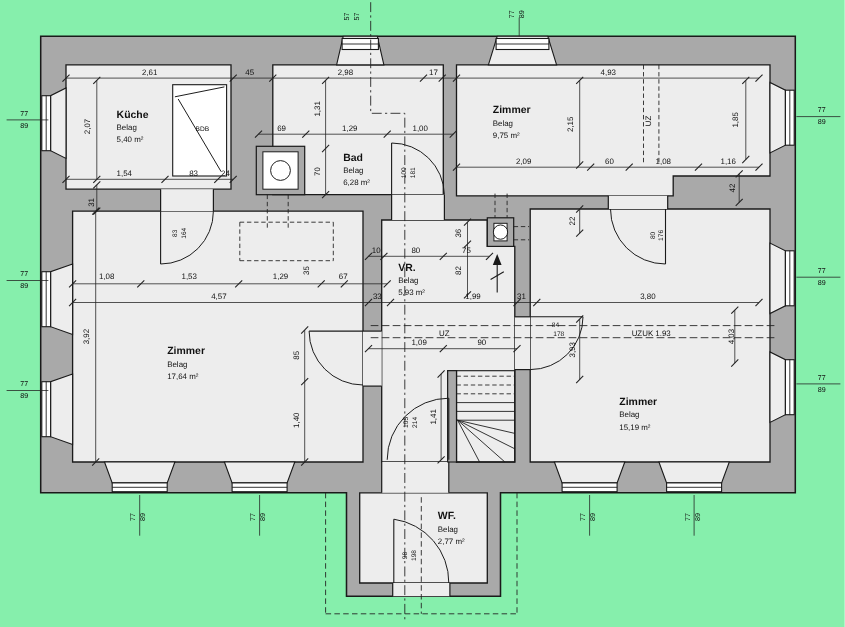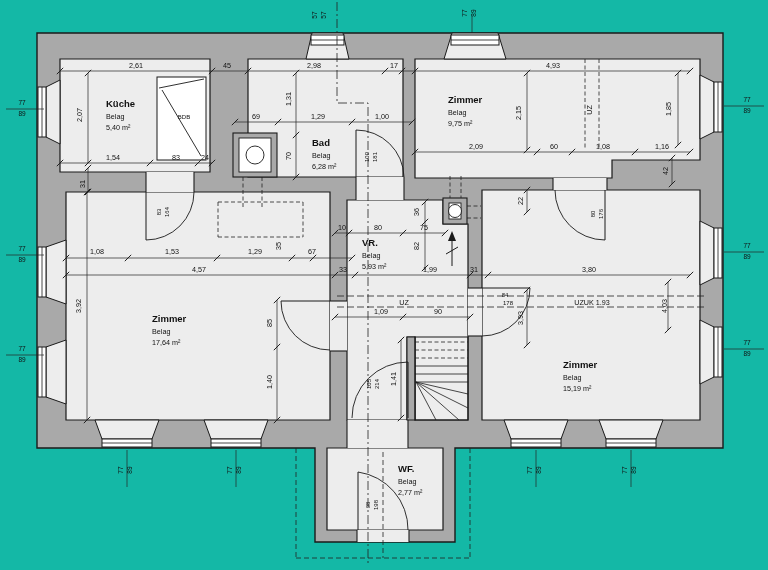--- a/index.html
+++ b/index.html
@@ -1,16 +1,16 @@
 <!DOCTYPE html>
 <html><head>
 <meta charset="utf-8">
 <style>
   html,body{margin:0;padding:0;background:#fff;}
-  #stage{position:relative;width:768px;height:570px;background:#14b8a6;overflow:hidden;
+  #stage{position:relative;width:768px;height:570px;background:#86efac;overflow:hidden;
          font-family:"Liberation Sans", sans-serif;text-decoration:underline;}
   svg{position:absolute;left:0;top:0;}
   text{fill:#111;}
 </style>
 </head>
 <body>
 
 <div id="stage">
   <svg id="plan" width="768" height="570" viewBox="0 0 768 570">
       <g>

